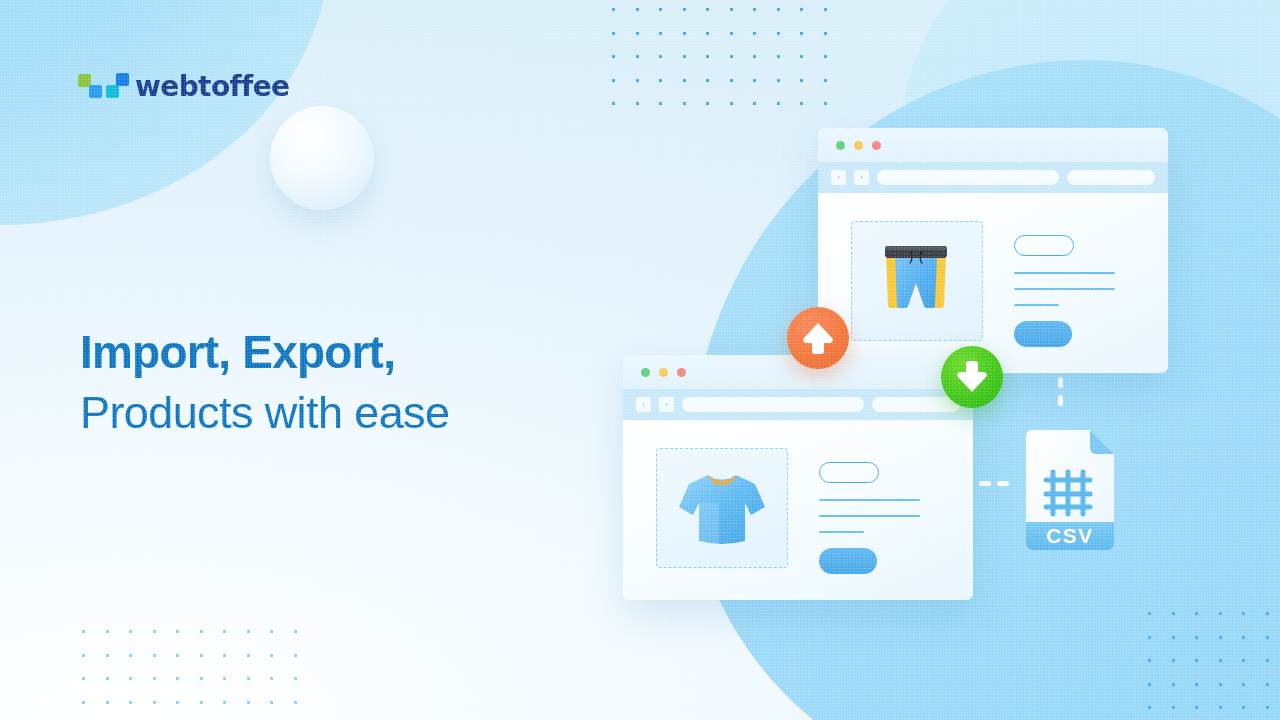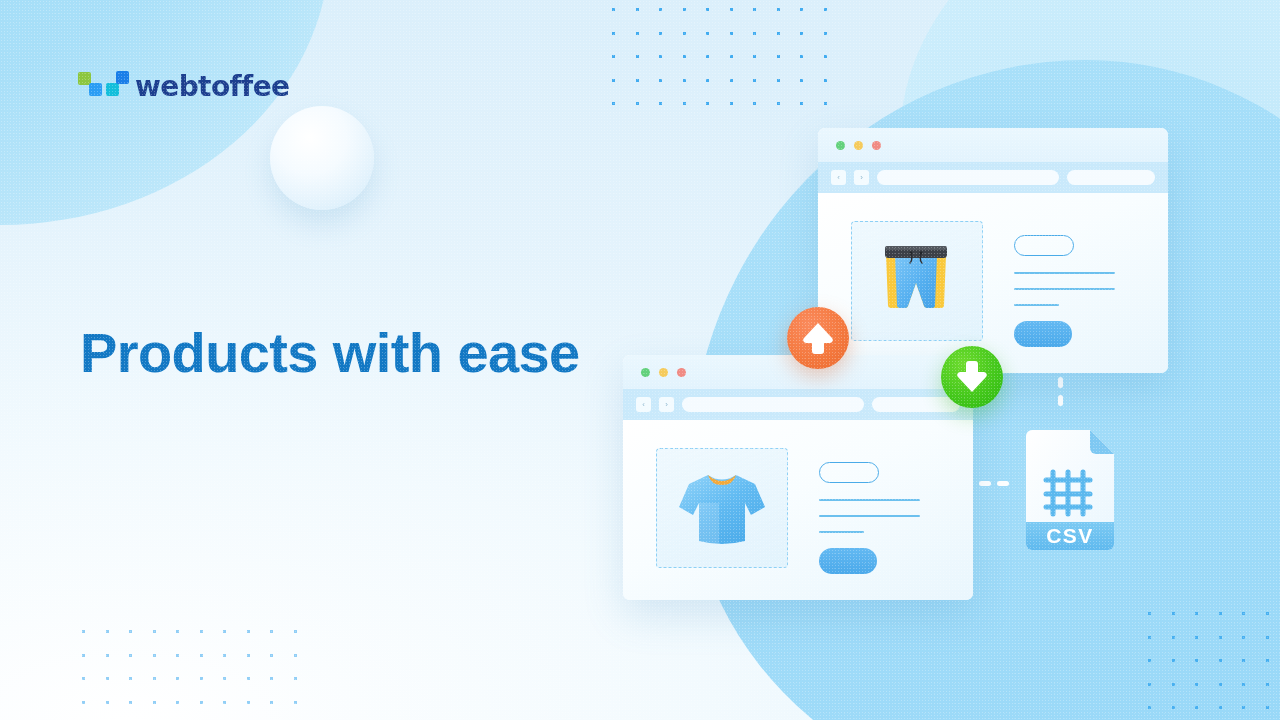--- a/index.html
+++ b/index.html
@@ -52,40 +52,40 @@
     mix-blend-mode:screen;
   }
 
   
   .dots{position:absolute;pointer-events:none;}
   .dots i{
     position:absolute;width:3px;height:3px;background:#3aa8ef;display:block;
   }
 
   
-  .logo{position:absolute;left:78px;top:70px;display:flex;gap:11px;}
+  .logo{position:absolute;left:78px;top:70px;display:flex;align-items:center;gap:11px;}
   .logo-mark{position:relative;width:46px;height:30px;}
   .logo-mark i{position:absolute;display:block;border-radius:2px;}
   .sq-green{left:0;top:2px;width:13px;height:13px;background:#8cc63f;}
   .sq-blue1{left:11px;top:13px;width:13px;height:13px;background:#2a9df4;}
   .sq-teal{left:28px;top:13px;width:13px;height:13px;background:#12bedb;}
   .sq-blue2{left:38px;top:1px;width:13px;height:13px;background:#1a7ee8;}
   .logo-word{
     font-size:28px;font-weight:700;letter-spacing:-.6px;color:#1c3f8f;
     font-family:"DejaVu Sans","Liberation Sans",sans-serif;
   }
 
   
   .headline{position:absolute;left:80px;top:322px;width:520px;}
   .headline .l1,.headline .l2{
     font-size:46px;font-weight:700;color:#1278c4;line-height:60px;letter-spacing:-.8px;
     white-space:nowrap;
   }
   .headline .l3{
-    font-size:56px;font-weight:700;color:#1278c4;line-height:62px;letter-spacing:-.6px;
+    font-size:45px;font-weight:400;color:#1278c4;line-height:62px;letter-spacing:-.6px;
     white-space:nowrap;
   }
 
   
   .window{
     position:absolute;border-radius:7px;overflow:hidden;
     background:linear-gradient(150deg,#ffffff 0%,#f6fcff 40%,#e7f5fd 100%);
     box-shadow:0 16px 40px rgba(77,150,200,.20);
   }
   .win-top{
@@ -284,20 +284,21 @@
     <div class="logo-mark">
       <i class="sq-green"></i>
       <i class="sq-blue1"></i>
       <i class="sq-teal"></i>
       <i class="sq-blue2"></i>
     </div>
     <div class="logo-word">webtoffee</div>
   </div>
 
   <div class="headline">
+    <div class="l1">Import, Export,</div>
     <div class="l3">Products with ease</div>
   </div>
 
   <div class="csv" style="left:1020px;top:430px;width:100px;height:120px;">
     <svg width="100" height="120" viewBox="0 0 100 120">
       <defs>
         <linearGradient id="pg" x1="0" y1="0" x2="1" y2="1">
           <stop offset="0%" stop-color="#ffffff"></stop>
             <stop offset="100%" stop-color="#e9f6fe"></stop>
         </linearGradient>

